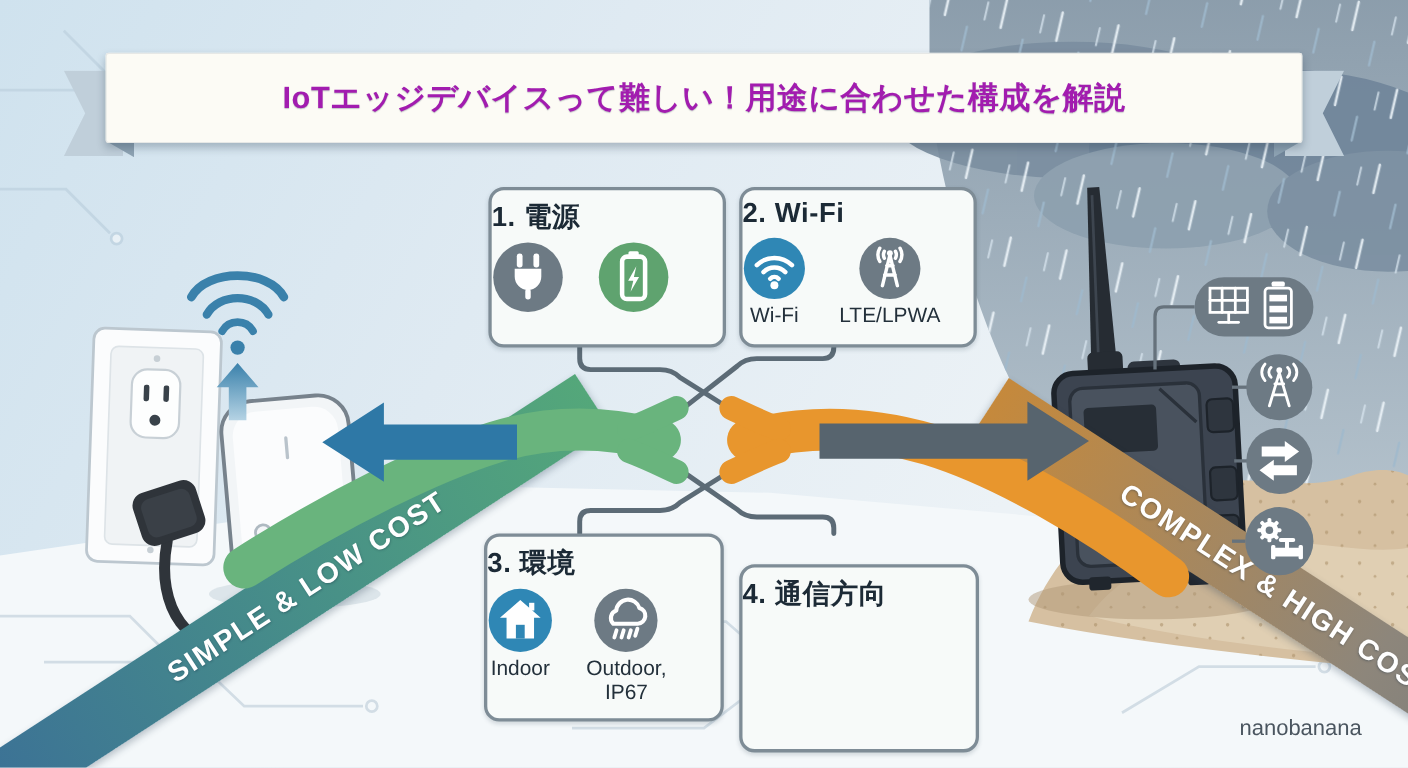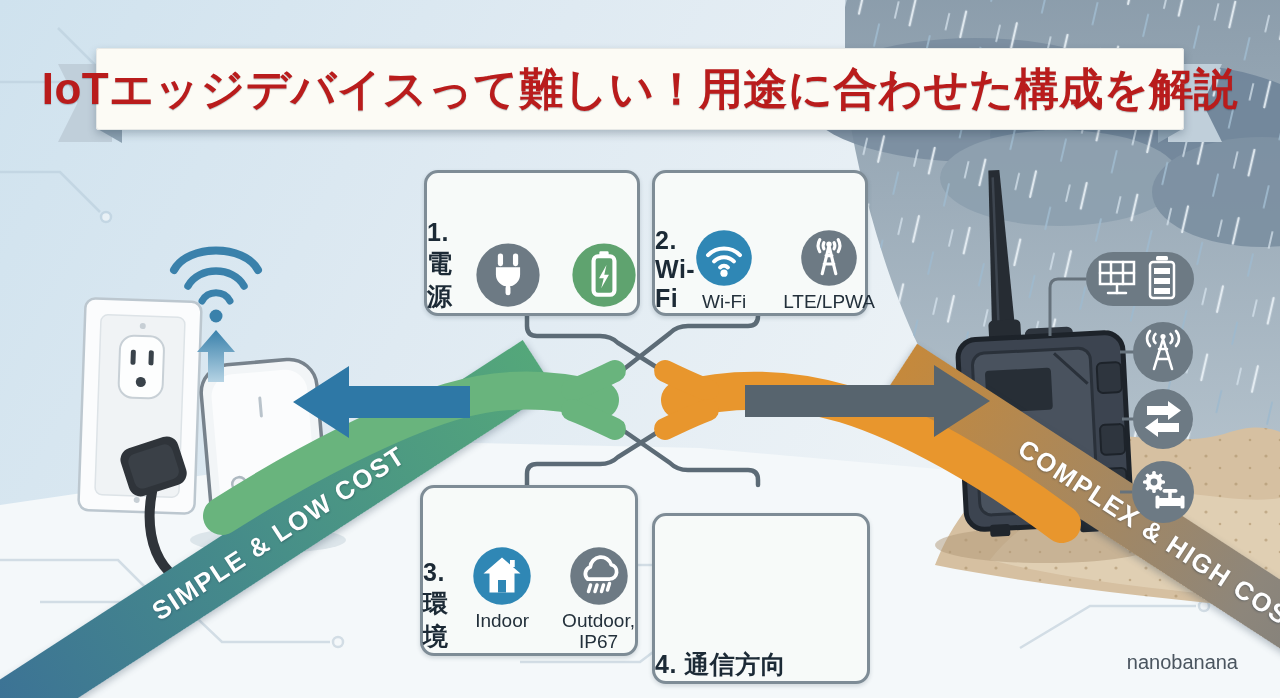--- a/index.html
+++ b/index.html
@@ -19,29 +19,29 @@
   .banner-fold{position:absolute;width:26px;height:15px;background:#8ea3b3;}
   .banner-fold.left{left:96px;top:128px;clip-path:polygon(0 0,100% 0,100% 100%);}
   .banner-fold.right{left:1158px;top:128px;clip-path:polygon(0 0,100% 0,0 100%);}
   .banner-main{
     position:absolute;left:96px;top:48px;width:1088px;height:82px;
     background:#fcfbf5;border-radius:3px;
     box-shadow:0 4px 8px rgba(30,50,70,.28), inset 0 0 0 1px #e6e8e6;
     display:flex;align-items:center;justify-content:center;
   }
   .banner-title{
-    font-size:44px;font-weight:800;color:#b91c1c;letter-spacing:.5px;
+    font-size:28px;font-weight:800;color:#a21caf;letter-spacing:.5px;
     text-shadow:0 1px 1px rgba(20,40,60,.25);white-space:nowrap;
   }
 
   
   .dbox{
     position:absolute;background:#f7faf9;border:3px solid #7e8c96;border-radius:14px;
-    display:flex;flex-direction:row;align-items:flex-end;
-    box-shadow:0 2px 4px rgba(40,60,80,.18);z-index:6;
+    display:flex;flex-direction:column;align-items:flex-start;
+    box-shadow:0 2px 4px rgba(40,60,80,.18);z-index:6;margin-left:20px;
   }
   #box1{left:424px;top:170px;width:210px;height:140px;}
   #box2{left:652px;top:170px;width:210px;height:140px;}
   #box3{left:420px;top:485px;width:212px;height:165px;}
   #box4{left:652px;top:513px;width:212px;height:165px;}
   .btitle{font-size:25px;font-weight:800;color:#1c2a36;margin-top:7px;letter-spacing:.5px;}
   .opts{display:flex;gap:30px;margin-top:6px;}
   .opt{display:flex;flex-direction:column;align-items:center;}
   .olabel{font-size:19px;font-weight:400;color:#23303b;margin-top:5px;
     white-space:pre-line;text-align:center;line-height:1.1;}

